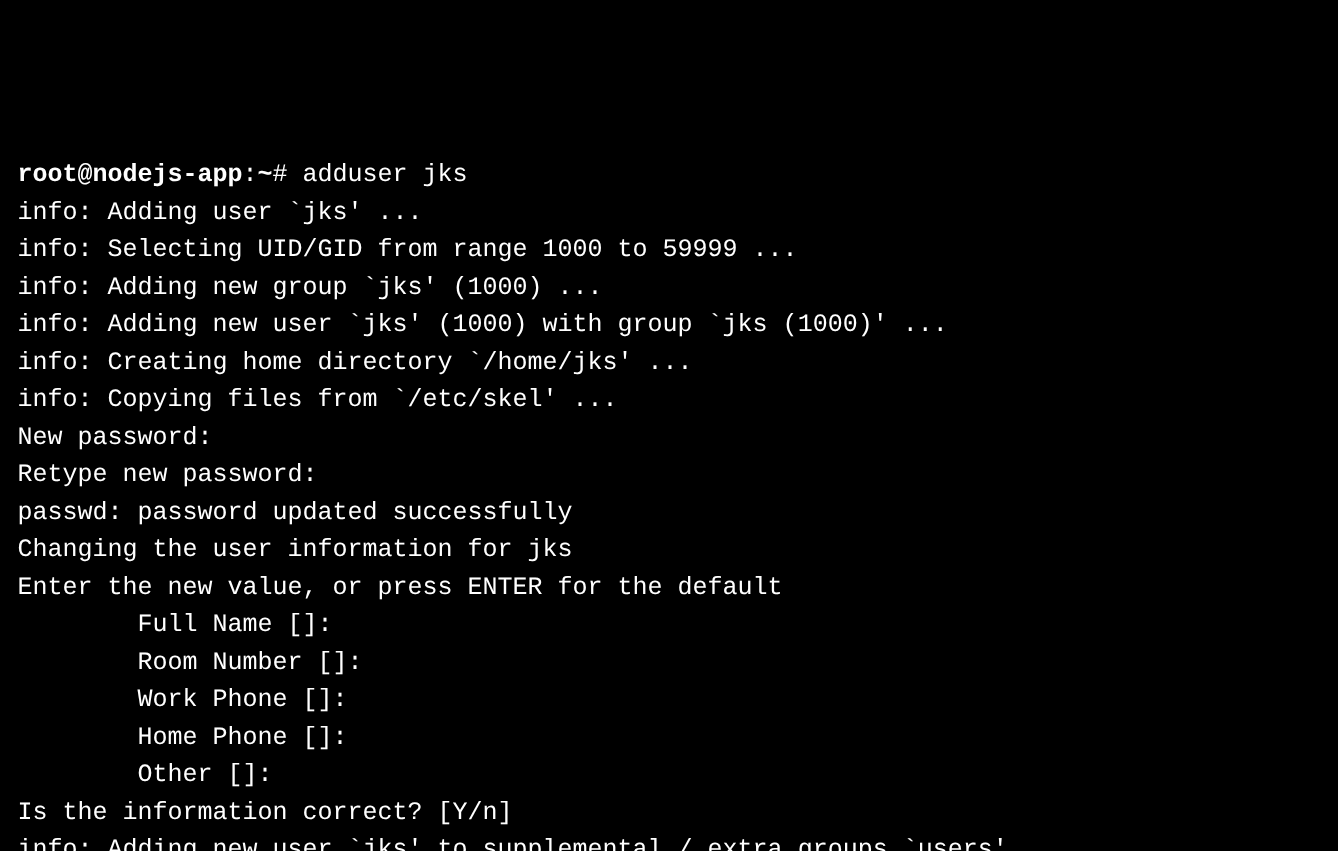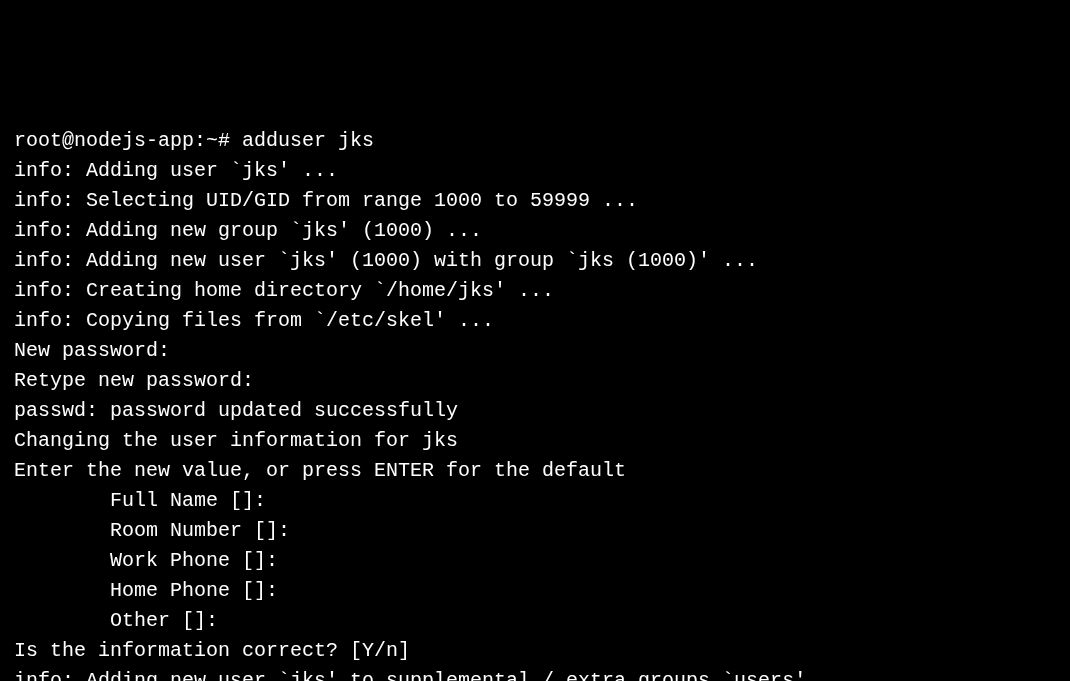--- a/index.html
+++ b/index.html
@@ -8,21 +8,21 @@
       color: #ffffff;
       font-family: 'Consolas', 'Monaco', 'Courier New', monospace;
       font-size: 20px;
       line-height: 1.5;
       padding: 6px 14px;
       width: 1070px;
       height: 681px;
       overflow: hidden;
       white-space: pre-wrap;
     }
-    .bold { font-weight: normal; }
+    .bold { font-weight: bold; }
     .terminal { }
     .line { display: block; }
   </style>
 </head>
 <body>
 
 
 
 <div class="terminal"><span class="line"><span class="bold">root@nodejs-app</span><span>:</span><span class="bold">~</span><span># </span><span>adduser jks</span></span><span class="line">info: Adding user `jks' ...</span><span class="line">info: Selecting UID/GID from range 1000 to 59999 ...</span><span class="line">info: Adding new group `jks' (1000) ...</span><span class="line">info: Adding new user `jks' (1000) with group `jks (1000)' ...</span><span class="line">info: Creating home directory `/home/jks' ...</span><span class="line">info: Copying files from `/etc/skel' ...</span><span class="line">New password: </span><span class="line">Retype new password: </span><span class="line">passwd: password updated successfully</span><span class="line">Changing the user information for jks</span><span class="line">Enter the new value, or press ENTER for the default</span><span class="line">        Full Name []: </span><span class="line">        Room Number []: </span><span class="line">        Work Phone []: </span><span class="line">        Home Phone []: </span><span class="line">        Other []: </span><span class="line">Is the information correct? [Y/n] </span><span class="line">info: Adding new user `jks' to supplemental / extra groups `users' ...</span></div>
 

